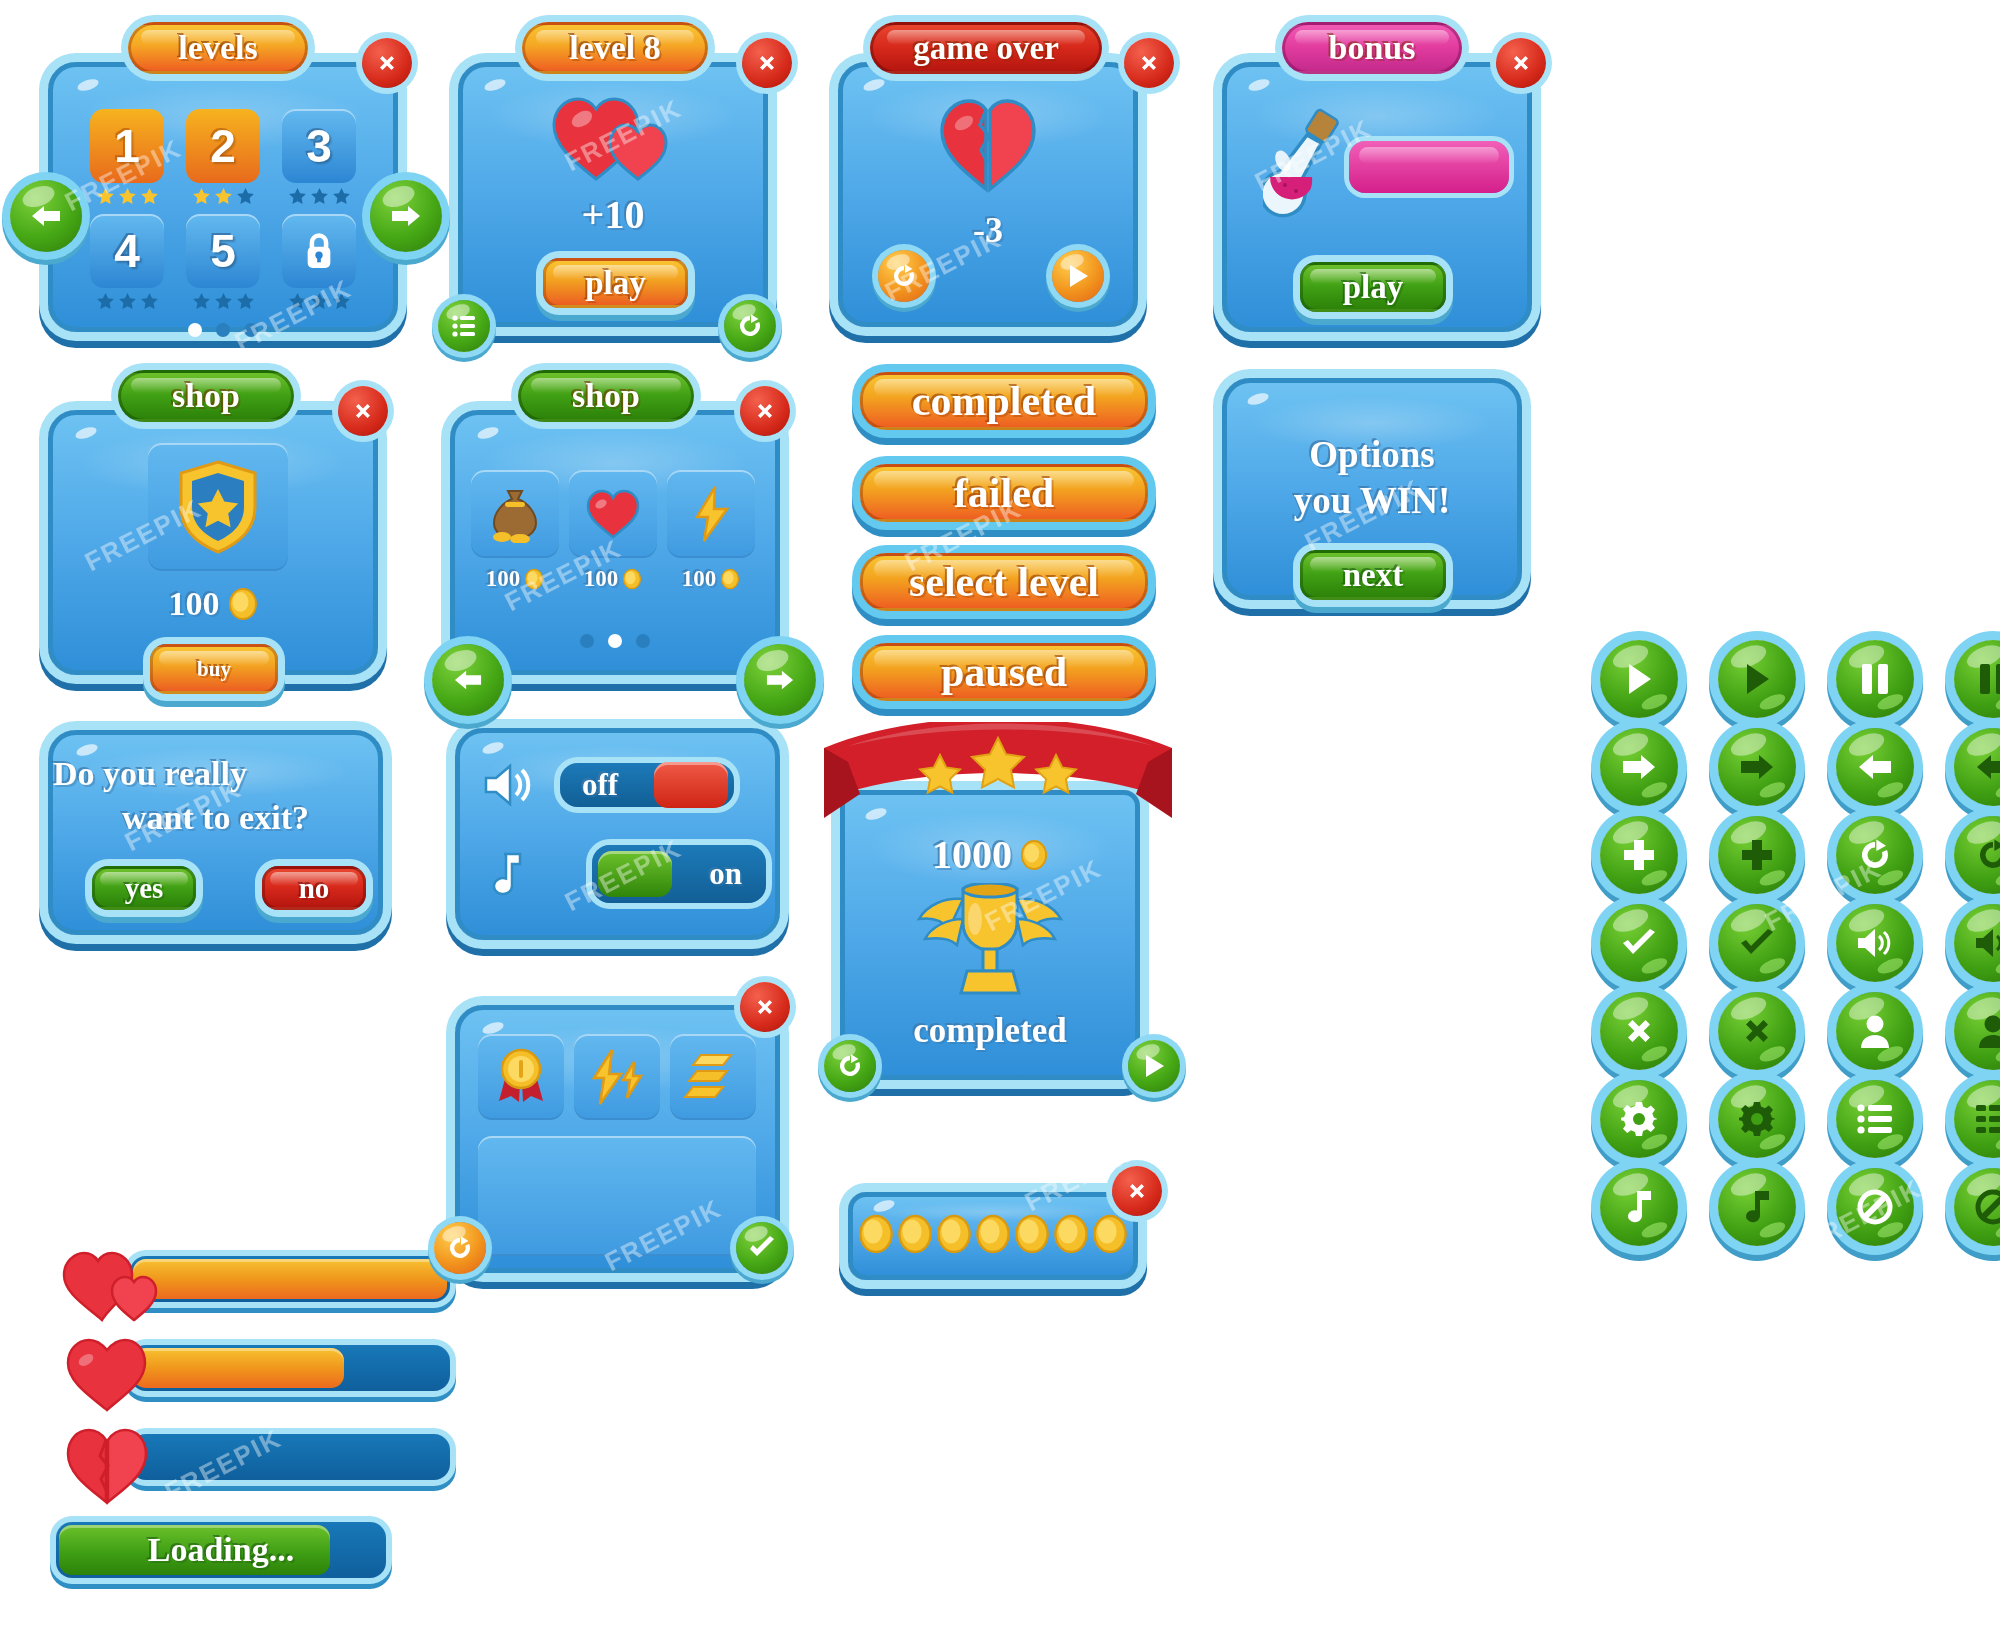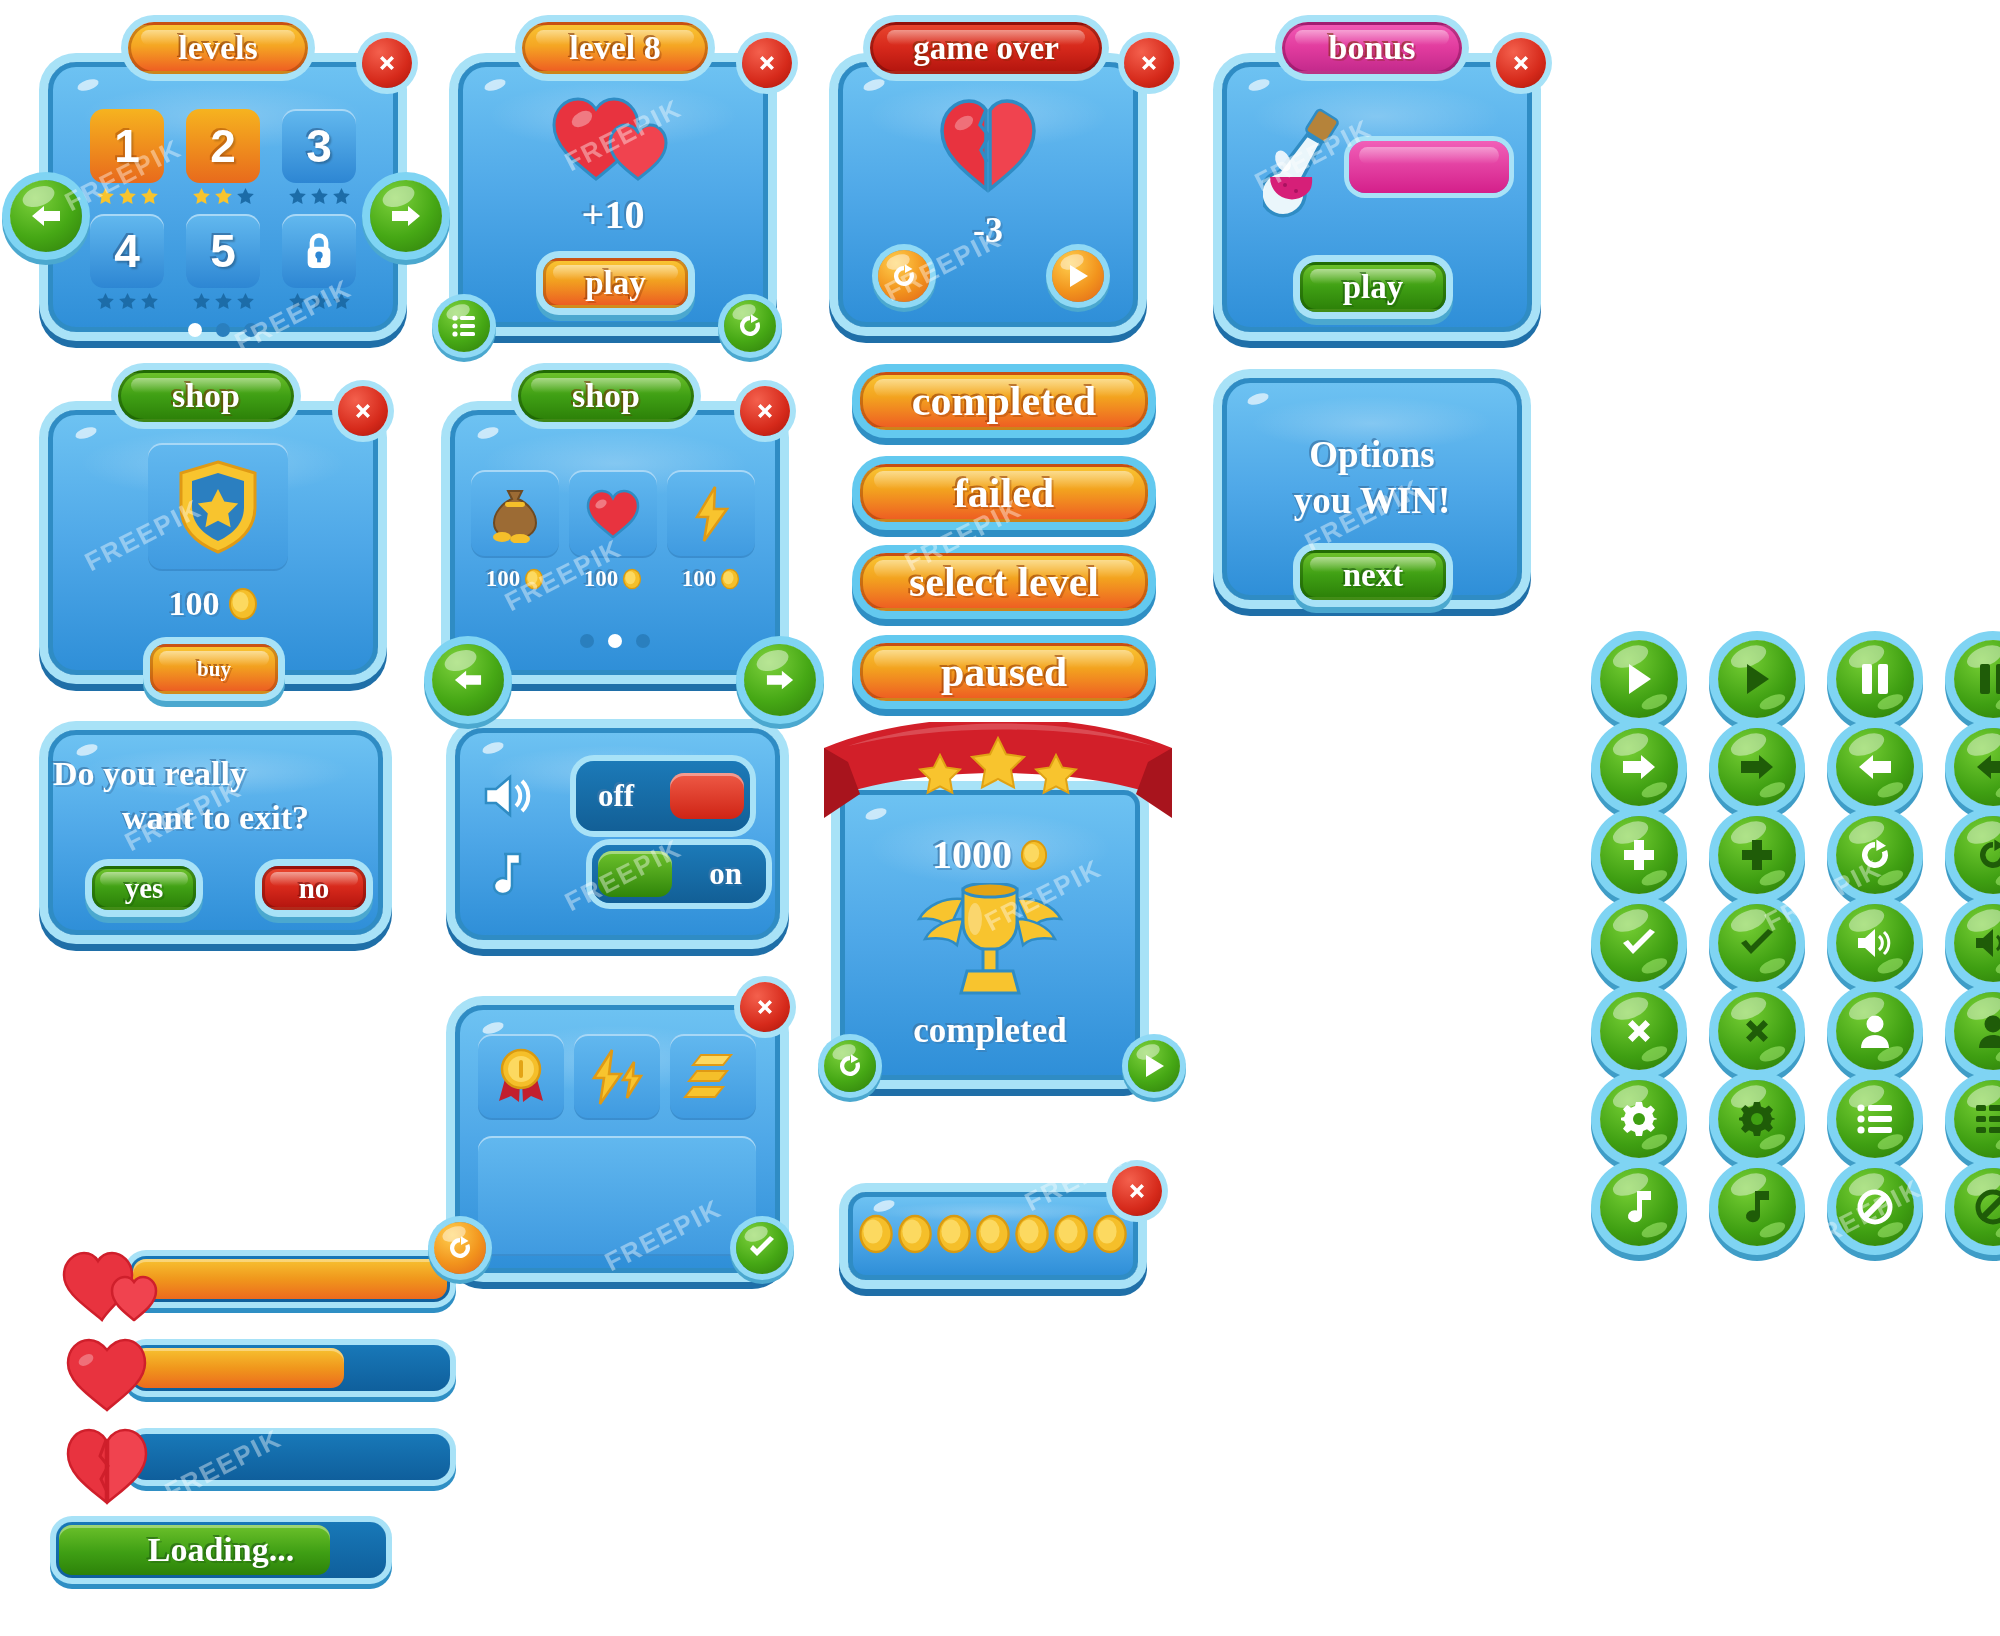--- a/index.html
+++ b/index.html
@@ -596,21 +596,21 @@
     <span class="btn-label">no</span>
 </div>
 
 <div class="panel" style="left:455px;top:728px;width:325px;height:212px;">
   <div style="position:absolute;left:22px;top:28px;display:flex;align-items:center;gap:22px;">
     <svg width="56" height="48" viewBox="0 0 56 48">
       <path d="M4 17h10L28 5v38L14 31H4z" fill="#fff" stroke="#2f8cc4" stroke-width="2.5"></path>
       <path d="M34 14a14 14 0 0 1 0 20" stroke="#fff" stroke-width="4" fill="none"></path>
       <path d="M40 9a21 21 0 0 1 0 30" stroke="#fff" stroke-width="4" fill="none"></path>
     </svg>
-    <div class="toggle tg-off" style="width:174px;height:70px;margin-left:16px;">
+    <div class="toggle tg-off" style="width:174px;height:44px;">
       <span class="wtxt" style="font-size:31px;margin-left:22px;z-index:2;">off</span>
       <span class="knob knob-red"></span>
     </div>
   </div>
   <div style="position:absolute;left:22px;top:112px;display:flex;align-items:center;gap:22px;">
     <svg width="52" height="52" viewBox="0 0 52 52">
       <path d="M22 6h16v10H30v22a9 8 0 1 1-6-7.5V6z" fill="#fff" stroke="#2f8cc4" stroke-width="2.5"></path>
     </svg>
     <div class="toggle tg-on" style="width:174px;height:58px;">
       <span class="knob knob-green"></span>

